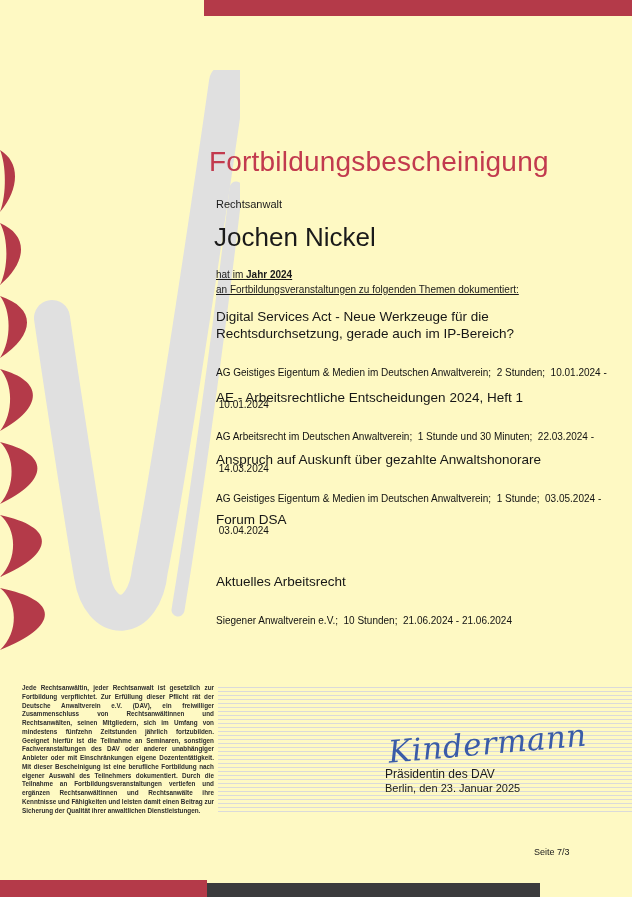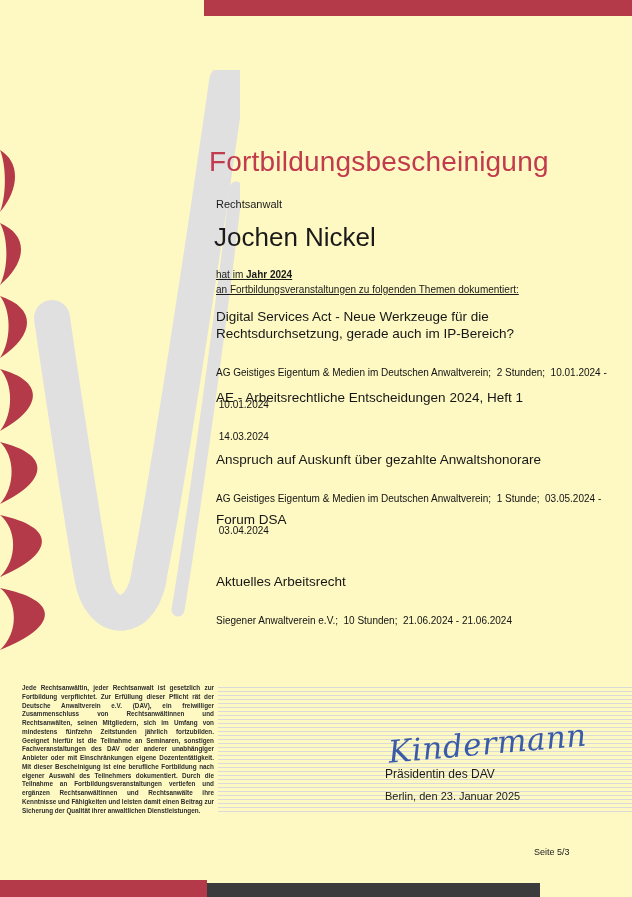--- a/index.html
+++ b/index.html
@@ -32,21 +32,21 @@
   .stripe-band{
     position:absolute;left:218px;top:687px;width:414px;height:126px;
     background:repeating-linear-gradient(to bottom,#dadada 0,#dadada 1px,transparent 1px,transparent 4px);
   }
   .signature-script{
     position:absolute;left:388px;top:726px;width:180px;
     font-family:"DejaVu Serif",serif;font-style:italic;font-size:31px;
     color:var(--signature-blue,#3a5ca8);transform:rotate(-5deg);letter-spacing:0.5px;
   }
   .sig-role{position:absolute;left:385px;top:767px;font-size:12px;}
-  .sig-place{position:absolute;left:385px;top:782px;font-size:11px;margin-top:8px;}
+  .sig-place{position:absolute;left:385px;top:782px;font-size:11px;}
   .page-number{position:absolute;left:534px;top:847px;font-size:9px;}
 </style>
 </head>
 <body>
 
 <div class="page">
 
   <div class="topbar"></div>
 
   <svg class="logo" viewBox="0 0 240 612" aria-hidden="true">
@@ -84,20 +84,21 @@
       <div>AG Geistiges Eigentum &amp; Medien im Deutschen Anwaltverein;  2 Stunden;  10.01.2024 -</div>
       <div> 10.01.2024</div>
     </div>
   </div>
 
   <div class="course" style="top:390px">
     <div class="c-title">
       <div>AE - Arbeitsrechtliche Entscheidungen 2024, Heft 1</div>
     </div>
     <div class="c-details">
+      <div>AG Arbeitsrecht im Deutschen Anwaltverein;  1 Stunde und 30 Minuten;  22.03.2024 -</div>
       <div> 14.03.2024</div>
     </div>
   </div>
 
   <div class="course" style="top:452px">
     <div class="c-title">
       <div>Anspruch auf Auskunft über gezahlte Anwaltshonorare</div>
     </div>
     <div class="c-details">
       <div>AG Geistiges Eigentum &amp; Medien im Deutschen Anwaltverein;  1 Stunde;  03.05.2024 -</div>
@@ -121,18 +122,18 @@
   </div>
 
   <div class="disclaimer">Jede Rechtsanwältin, jeder Rechtsanwalt ist gesetzlich zur Fortbildung verpflichtet. Zur Erfüllung dieser Pflicht rät der Deutsche Anwaltverein e.V. (DAV), ein freiwilliger Zusammenschluss von Rechtsanwältinnen und Rechtsanwälten, seinen Mitgliedern, sich im Umfang von mindestens fünfzehn Zeitstunden jährlich fortzubilden. Geeignet hierfür ist die Teilnahme an Seminaren, sonstigen Fachveranstaltungen des DAV oder anderer unabhängiger Anbieter oder mit Einschränkungen eigene Dozententätigkeit. Mit dieser Bescheinigung ist eine berufliche Fortbildung nach eigener Auswahl des Teilnehmers dokumentiert. Durch die Teilnahme an Fortbildungsveranstaltungen vertiefen und ergänzen Rechtsanwältinnen und Rechtsanwälte ihre Kenntnisse und Fähigkeiten und leisten damit einen Beitrag zur Sicherung der Qualität ihrer anwaltlichen Dienstleistungen.</div>
 
   <div class="stripe-band"></div>
 
   <div class="signature-script">Kindermann</div>
   <div class="sig-role">Präsidentin des DAV</div>
   <div class="sig-place">Berlin, den 23. Januar 2025</div>
 
-  <div class="page-number">Seite 5/3</div>
+  <div class="page-number">Seite 7/3</div>
 
   <div class="bottombar-red"></div>
   <div class="bottombar-dark"></div>
 
 </div>
 
 </body></html>

